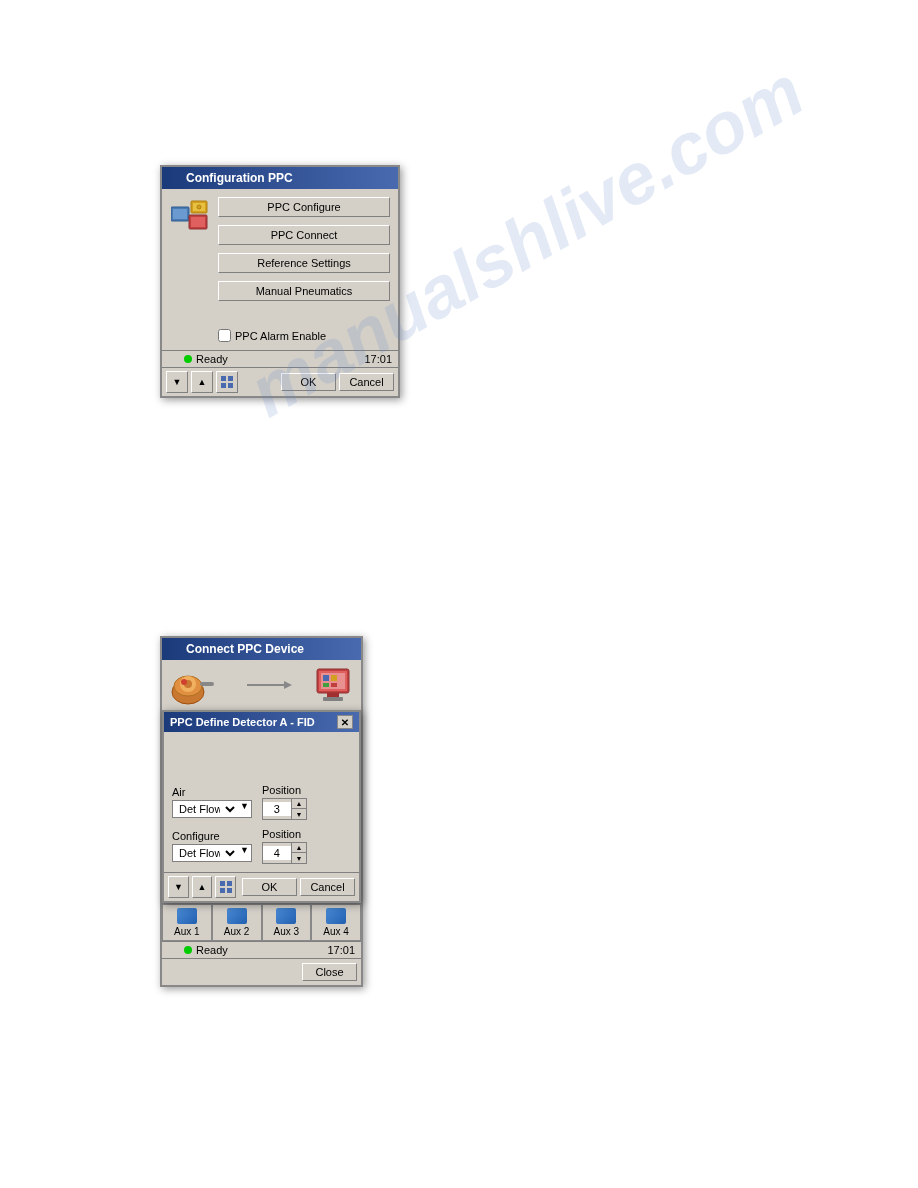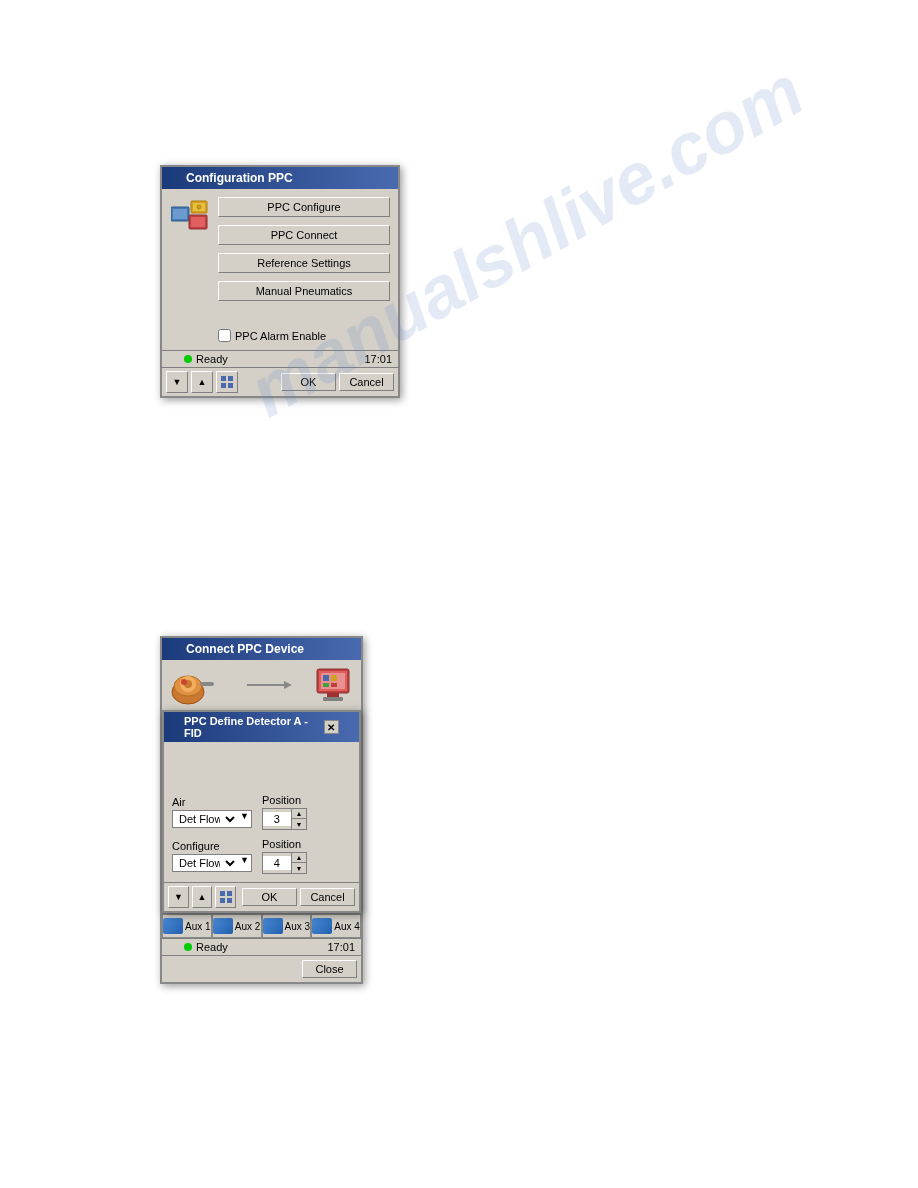--- a/index.html
+++ b/index.html
@@ -217,21 +217,21 @@
       border: 2px solid #888;
       box-shadow: 2px 2px 8px rgba(0,0,0,0.4);
       z-index: 10;
     }
 
     #subdialog .dialog-titlebar {
       background: linear-gradient(to right, #1a3a7a, #4a6ab0);
       color: white;
       font-weight: bold;
       font-size: 11px;
-      padding: 3px 20px;
+      padding: 3px 6px;
       display: flex;
       align-items: center;
       justify-content: space-between;
     }
 
     .select-with-arrow {
       display: flex;
       align-items: flex-start;
       border: 1px solid #808080;
       background: white;
@@ -295,21 +295,21 @@
 
     .aux-btn {
       flex: 1;
       background: #d4d0c8;
       border: 1px solid #888;
       padding: 3px 0;
       font-size: 10px;
       cursor: pointer;
       text-align: center;
       display: flex;
-      flex-direction: row;
+      flex-direction: column;
       align-items: center;
       gap: 2px;
     }
 
     .aux-btn-icon {
       width: 20px;
       height: 16px;
       background: linear-gradient(135deg, #4a8ad4 0%, #2060b0 100%);
       border-radius: 2px;
     }

